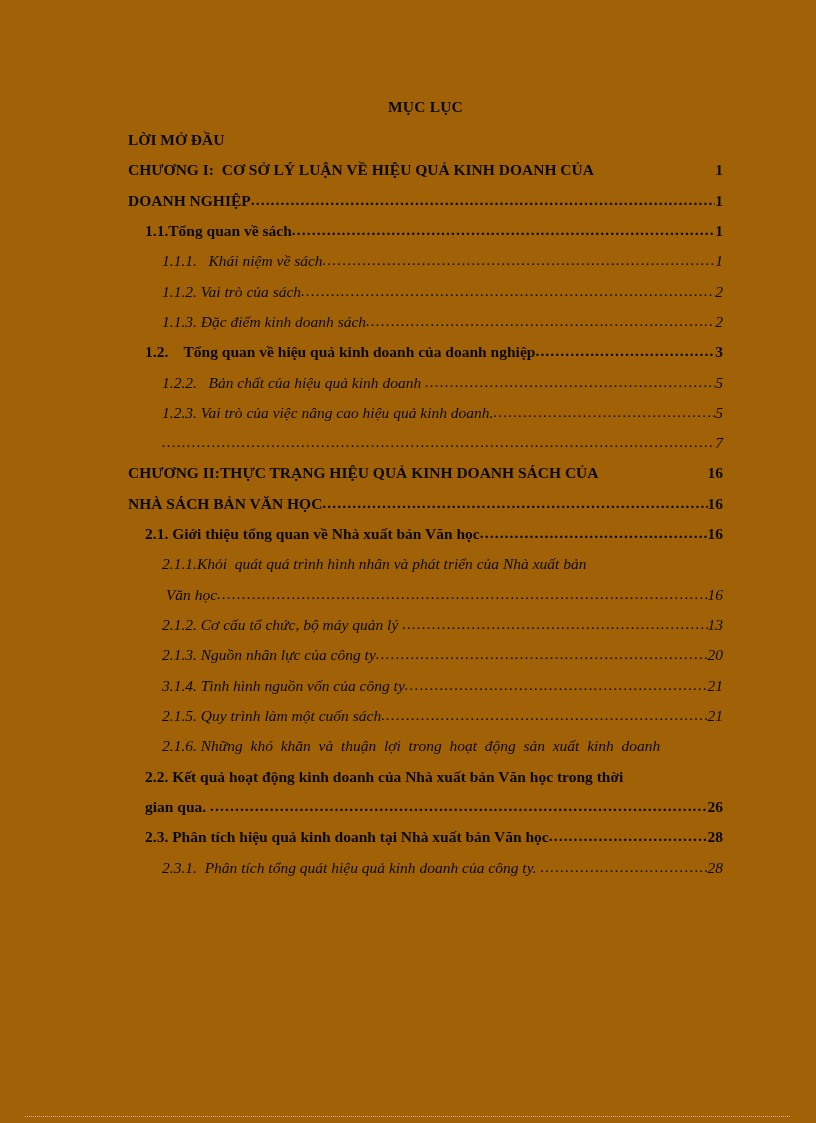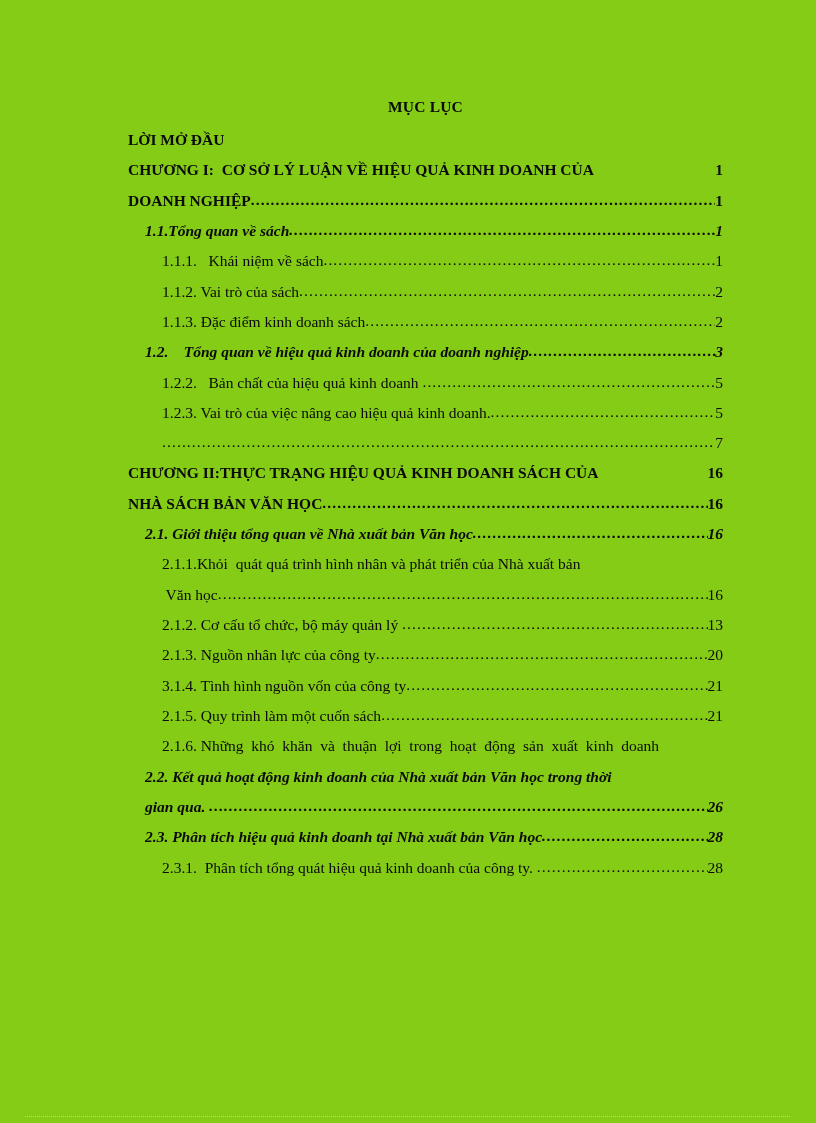--- a/index.html
+++ b/index.html
@@ -15,21 +15,21 @@
     font-family: "Liberation Serif", "DejaVu Serif", serif;
     color: #0a0a0a;
     -webkit-font-smoothing: antialiased;
   }
 
   .page {
     position: absolute;
     top: 0; left: 0;
     width: 816px;
     height: 1123px;
-    background: #84cc16;
+    background: #a16207;
   }
 
   .content {
     position: absolute;
     left: 128px;
     top: 98px;
     width: 595px;
   }
 
   .doc-title {
@@ -82,22 +82,22 @@
     flex: 0 0 auto;
     white-space: pre;
     text-align: right;
   }
 
   
   .bold { font-weight: bold; }
 
   
   .lvl0 { margin-left: 0px; }
-  .lvl1 { margin-left: 17px; font-style: italic; }
-  .lvl2 { margin-left: 34px; }
+  .lvl1 { margin-left: 17px; }
+  .lvl2 { margin-left: 34px; font-style: italic; }
 
   .bottom-rule {
     position: absolute;
     left: 25px;
     top: 1116px;
     width: 765px;
     height: 0;
     border-top: 1px dotted #f0c8d8;
     opacity: 0.75;
   }

